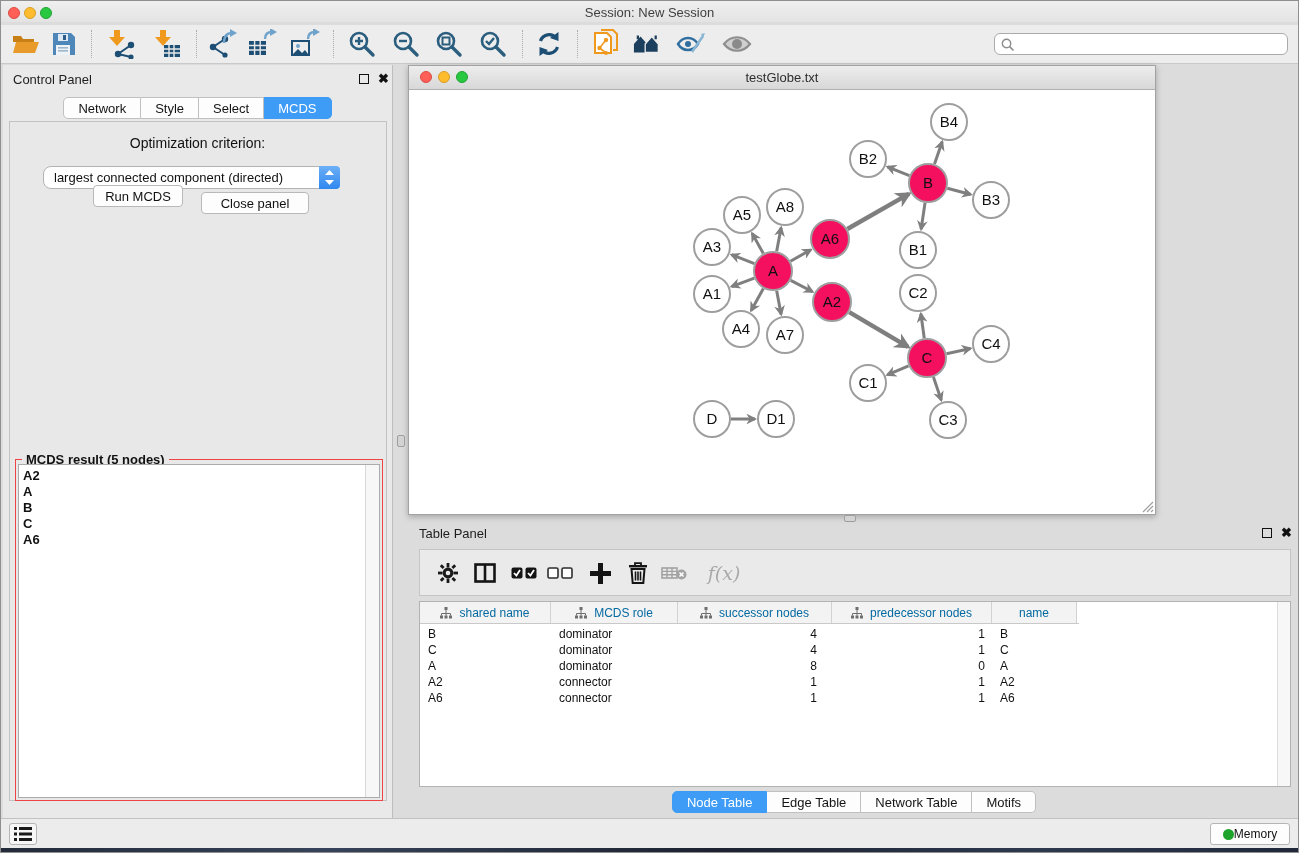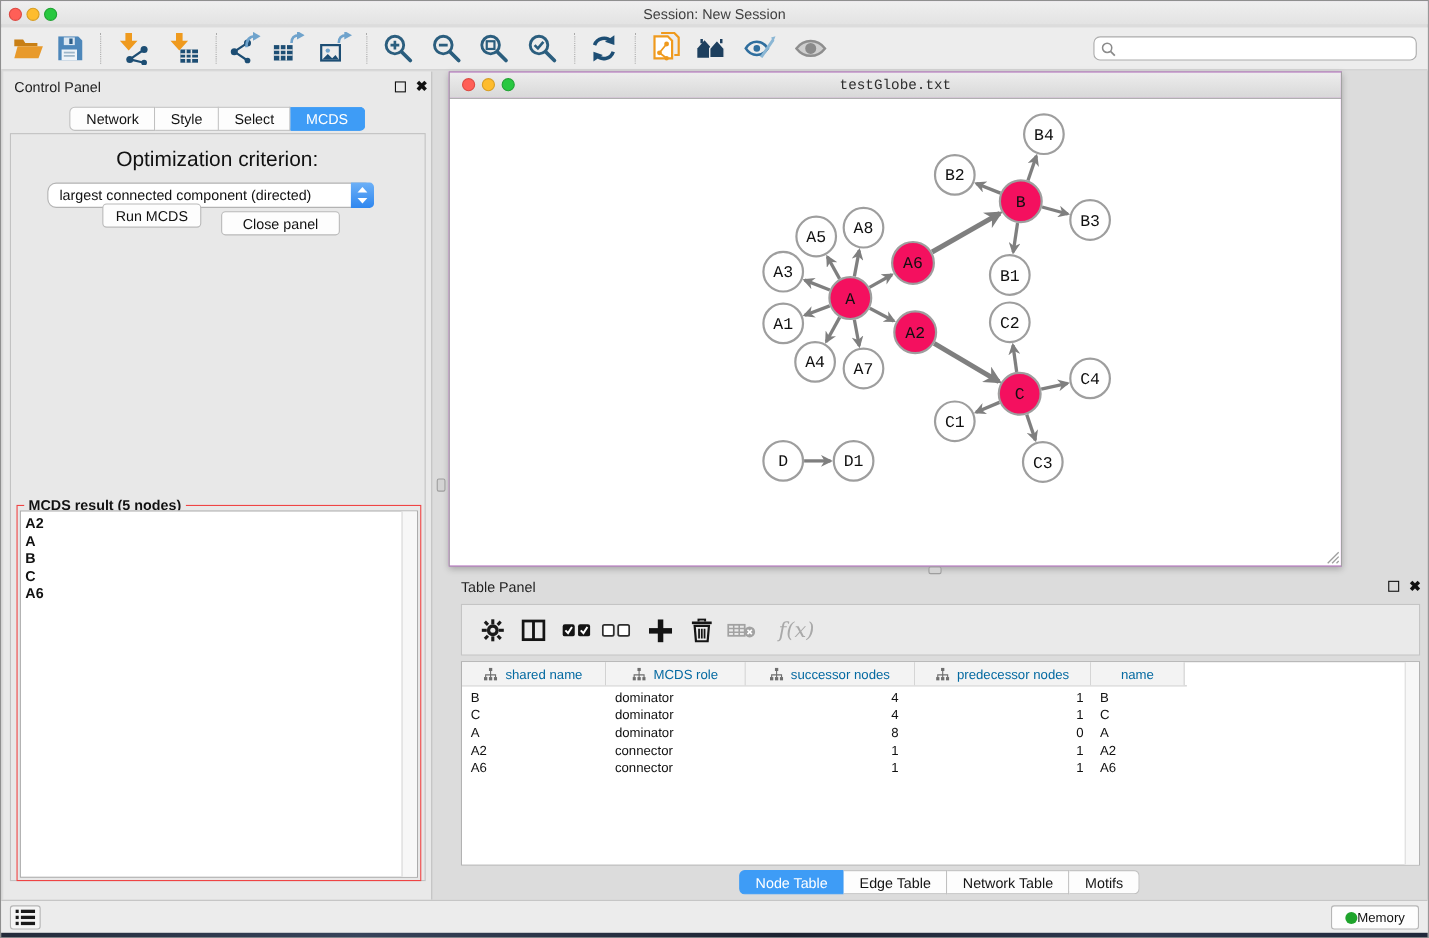--- a/index.html
+++ b/index.html
@@ -24,33 +24,33 @@
   .control-panel{position:absolute;left:2px;top:64px;width:390px;height:753px;background:#e9e9e9;border-right:1px solid #bdbdbd;box-sizing:border-box;}
   .cp-title{position:absolute;left:10px;top:7px;font-size:13px;color:#1e1e1e;}
   .float-btn{position:absolute;width:10px;height:10px;border:1.5px solid #111;box-sizing:border-box;background:transparent;}
   .close-btn{position:absolute;font-size:13px;font-weight:bold;color:#111;line-height:12px;}
   .seg-tabs{position:absolute;left:0;right:0;top:32px;display:flex;justify-content:center;height:22px;}
   .seg{background:#fdfdfd;border:1px solid #c0c0c0;border-left:none;font-size:13px;color:#141414;display:flex;align-items:center;justify-content:center;padding:0 14px;box-sizing:border-box;}
   .seg:first-child{border-left:1px solid #c0c0c0;border-radius:5px 0 0 5px;}
   .seg:last-child{border-radius:0 5px 5px 0;}
   .seg.active{background:#3e9cf6;border-color:#3e9cf6;color:#fff;}
   .cp-box{position:absolute;left:6px;top:56px;width:378px;height:680px;border:1px solid #c2c2c2;background:#e8e8e8;box-sizing:border-box;}
-  .opt-label{position:absolute;left:0;right:0;top:70px;text-align:center;font-size:19px;color:#111;}
+  .opt-label{position:absolute;left:0;right:0;top:70px;text-align:center;font-size:14px;color:#111;}
   .cp-select{position:absolute;left:40px;top:93px;width:297px;height:23px;background:#fff;border:1px solid #b3b3b3;border-radius:8px;box-sizing:border-box;margin-top:8px;}
   .cp-select .val{position:absolute;left:10px;top:3px;font-size:13px;color:#111;}
   .cp-select .stepper{position:absolute;right:-1px;top:-1px;width:21px;height:23px;background:linear-gradient(#6cb0f7,#2f87ef);border-radius:0 4px 4px 0;}
   .cp-select .stepper svg{position:absolute;left:4px;top:3px;}
   .cp-btn{position:absolute;height:22px;background:#fdfdfd;border:1px solid #b9b9b9;border-radius:4px;font-size:13px;color:#111;display:flex;align-items:center;justify-content:center;box-sizing:border-box;font-family:"Liberation Sans",sans-serif;}
   .mcds-fieldset{position:absolute;left:12px;top:394px;width:368px;height:342px;border:1px solid #ef4444;box-sizing:border-box;font-weight:bold;}
   .mcds-legend{position:absolute;left:6px;top:-8px;background:#e8e8e8;padding:0 4px;font-size:13px;color:#111;}
   .listbox{position:absolute;left:2px;top:4px;right:2px;bottom:2px;background:#fff;border:1px solid #ababab;}
   .ritem{font-size:13px;color:#111;line-height:16px;padding:0 4px;}
   .ritem:first-child{padding-top:3px;}
   
-  .net-window{position:absolute;left:407px;top:64px;width:812px;height:450px;background:#d946ef;border:1px solid #a2a2a2;box-sizing:border-box;box-shadow:0 2px 6px rgba(0,0,0,.25);font-family:Liberation Mono, monospace;}
+  .net-window{position:absolute;left:407px;top:64px;width:748px;height:450px;background:#d946ef;border:1px solid #a2a2a2;box-sizing:border-box;box-shadow:0 2px 6px rgba(0,0,0,.25);}
   .net-titlebar{position:absolute;left:0;top:0;right:0;height:23px;background:linear-gradient(#ededed,#d8d8d8);border-bottom:1px solid #b0b0b0;}
   .net-title{position:absolute;left:0;right:0;top:4px;text-align:center;font-size:13px;color:#2e2e2e;}
   .net-canvas{position:absolute;left:0;top:24px;right:0;bottom:0;background:#fff;}
   .net-canvas svg.graph{position:absolute;left:0;top:0;}
   .resize-grip{position:absolute;right:1px;bottom:1px;}
   .grip{position:absolute;background:#d3d3d3;border:1px solid #9e9e9e;border-radius:2px;box-sizing:border-box;}
   
   .table-panel{position:absolute;left:407px;top:517px;width:892px;height:300px;}
   .tp-title{position:absolute;left:11px;top:8px;font-size:13px;color:#1e1e1e;}
   .tp-toolbar{position:absolute;left:11px;top:31px;width:872px;height:47px;background:#eaeaea;border:1px solid #c4c4c4;box-sizing:border-box;}

